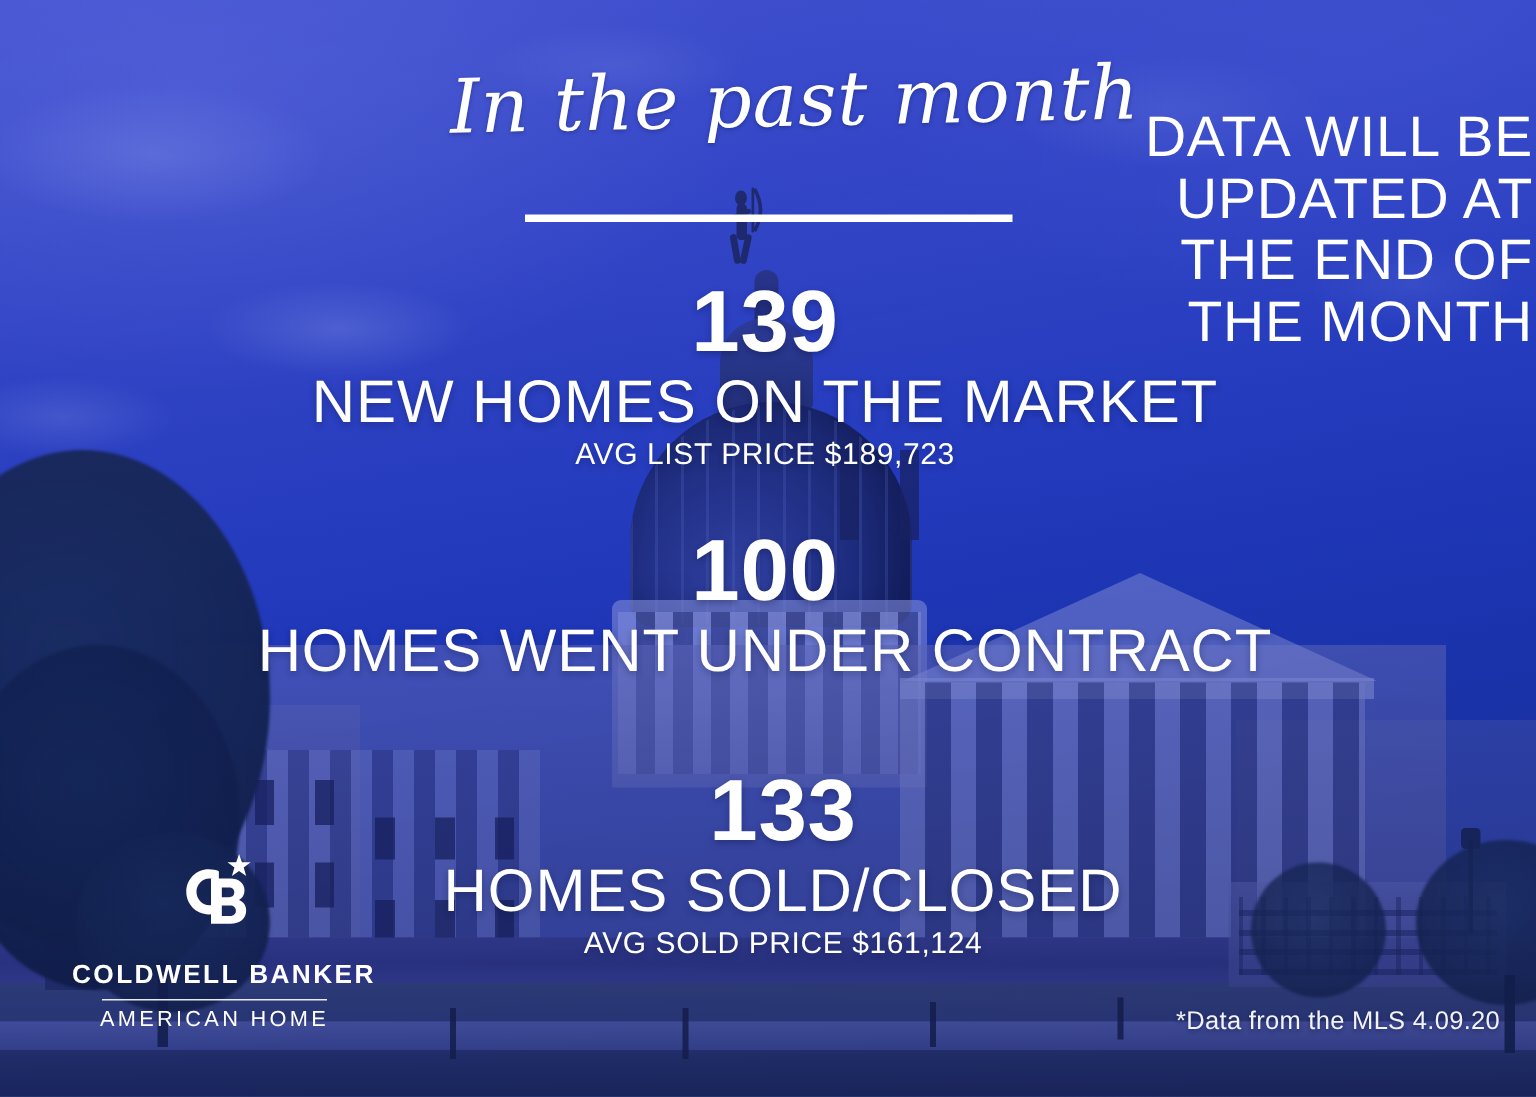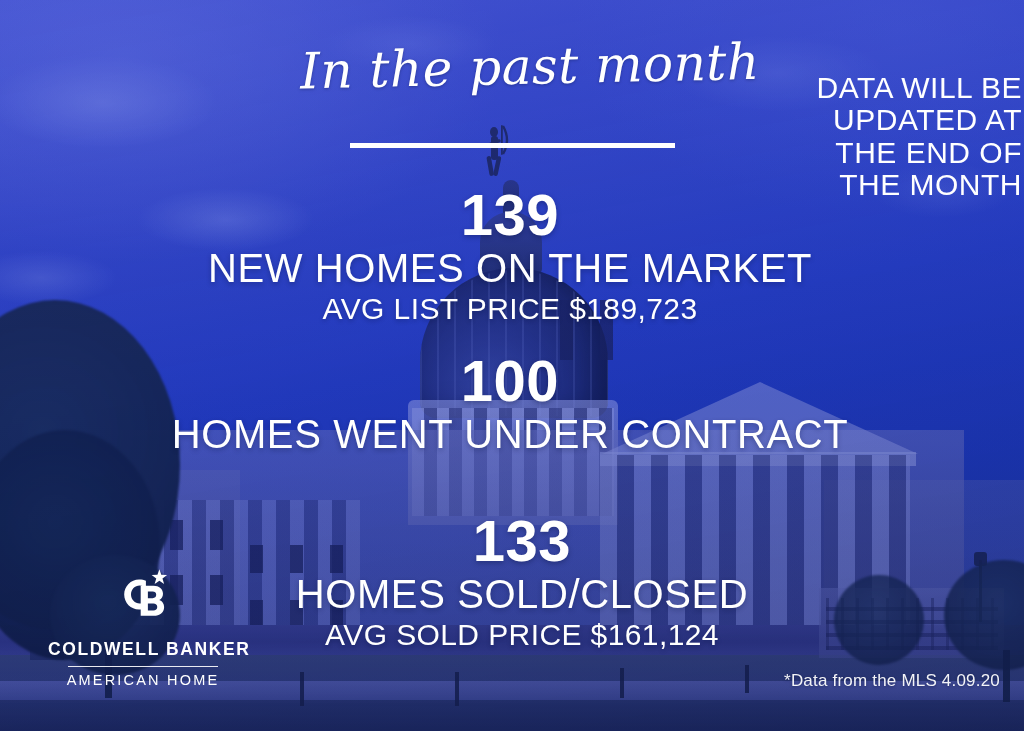--- a/index.html
+++ b/index.html
@@ -210,21 +210,21 @@
   .title-rule {
     position: absolute;
     left: 350px; top: 143px; width: 325px; height: 5px;
     background: #ffffff;
   }
 
   .notice {
     position: absolute;
     right: 2px; top: 72px; width: 300px;
     text-align: right;
-    font-size: 30px;
+    font-size: 38px;
     line-height: 1.08;
     font-weight: 300;
     letter-spacing: 0.5px;
     color: #ffffff;
     text-transform: uppercase;
   }
   .notice div { white-space: nowrap; }
 
   .stat-block { position: absolute; left: 0; right: 4px; text-align: center; color: #ffffff; }
   .stat-num {
@@ -237,21 +237,21 @@
   .stat-main {
     font-size: 40px;
     font-weight: 300;
     line-height: 1.12;
     letter-spacing: 0.6px;
     text-transform: uppercase;
     text-shadow: 0 2px 5px rgba(8,18,58,0.32);
     margin-top: 2px;
   }
   .stat-sub {
-    font-size: 30px;
+    font-size: 20px;
     font-weight: 300;
     line-height: 1.12;
     letter-spacing: 0.4px;
     text-transform: uppercase;
     text-shadow: 0 2px 4px rgba(8,18,58,0.3);
     margin-top: 1px;
   }
   .stat-note {
     font-size: 20px;
     font-weight: 300;

